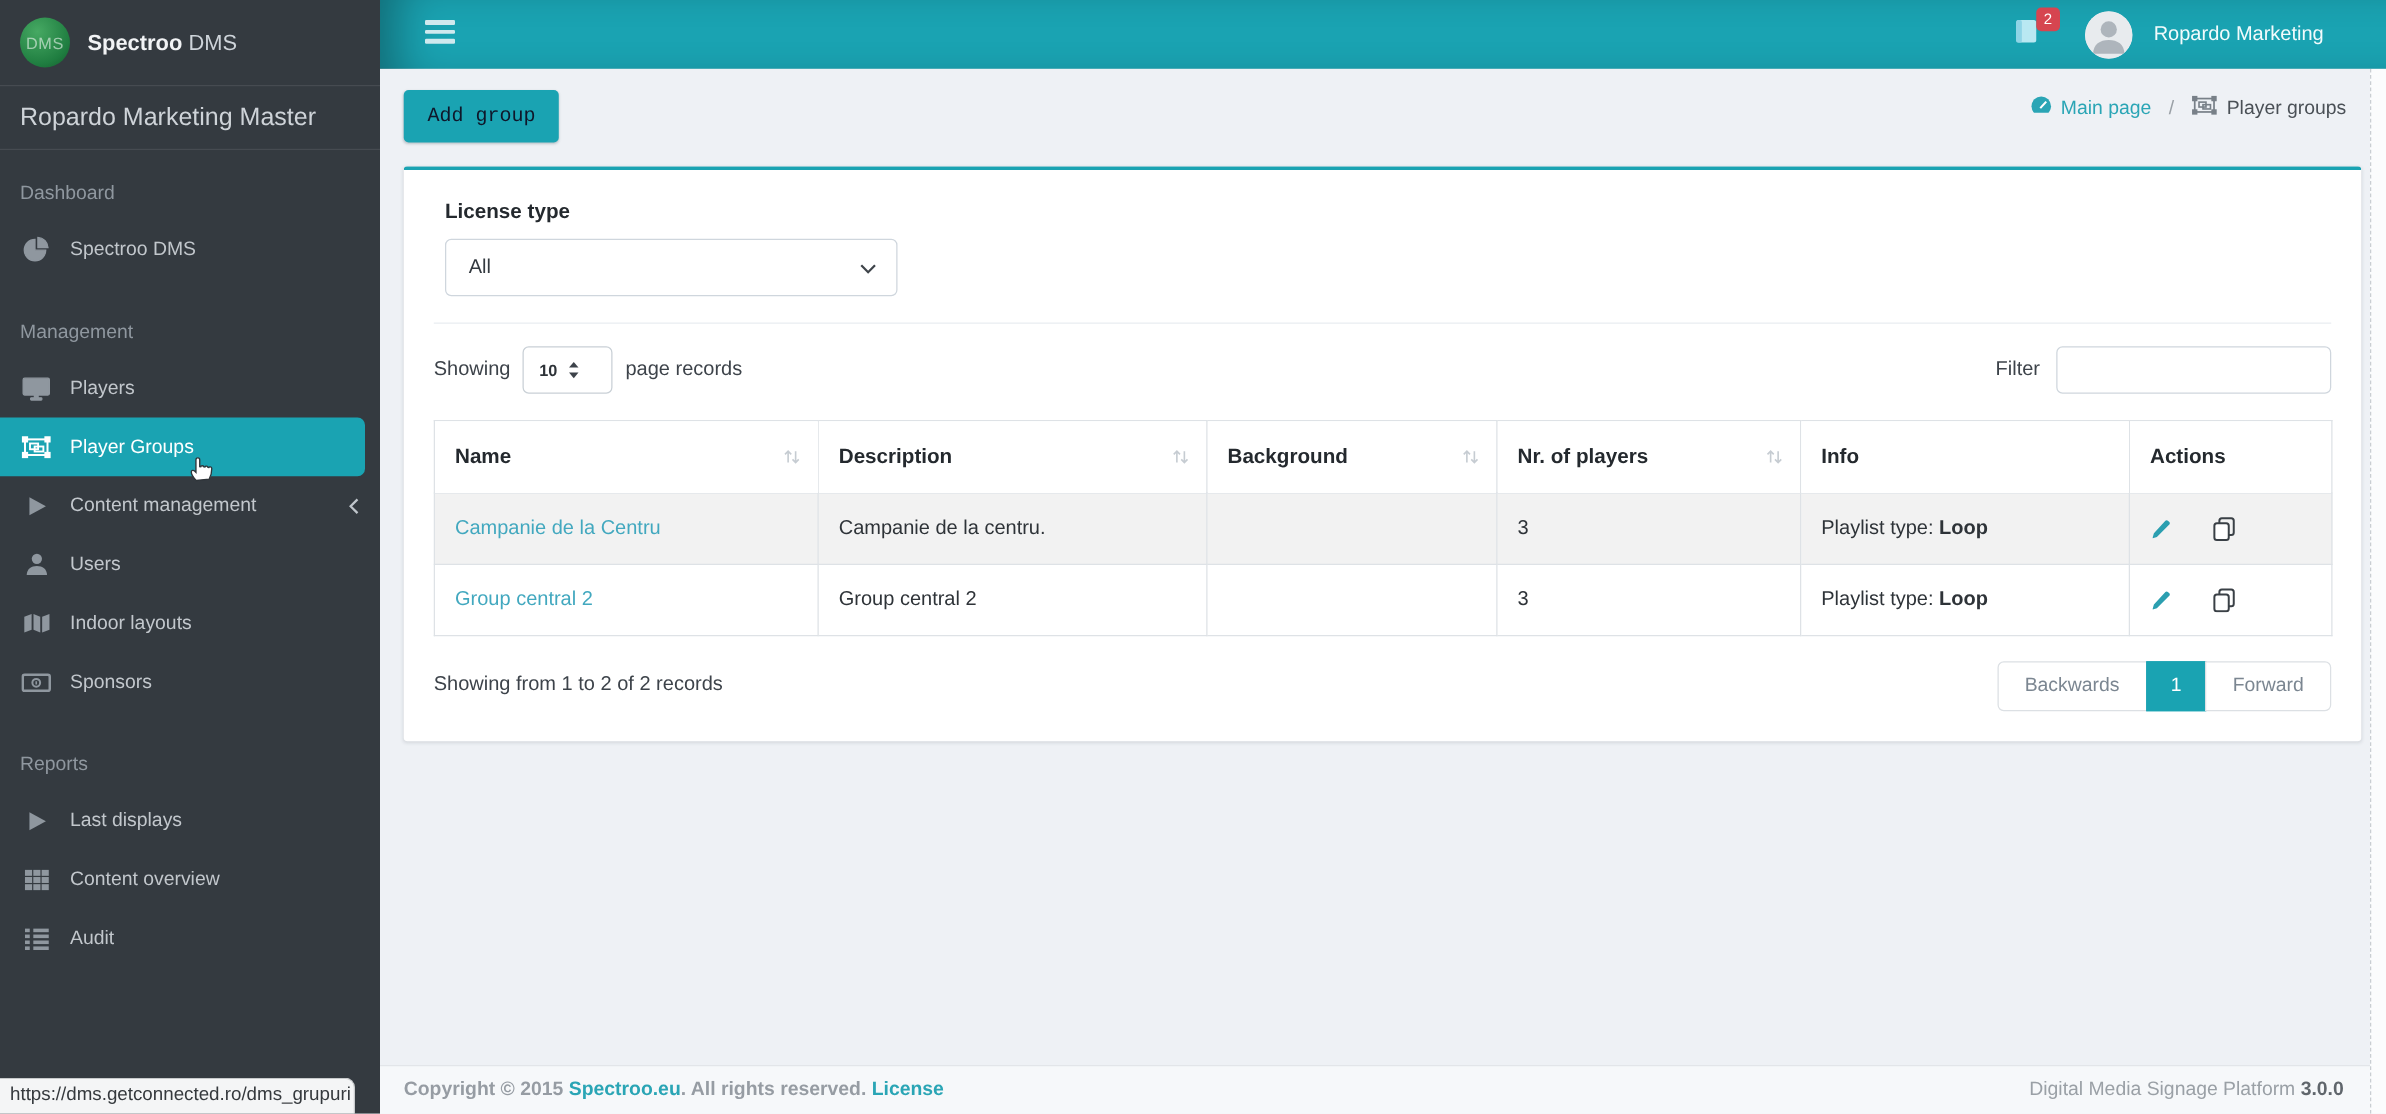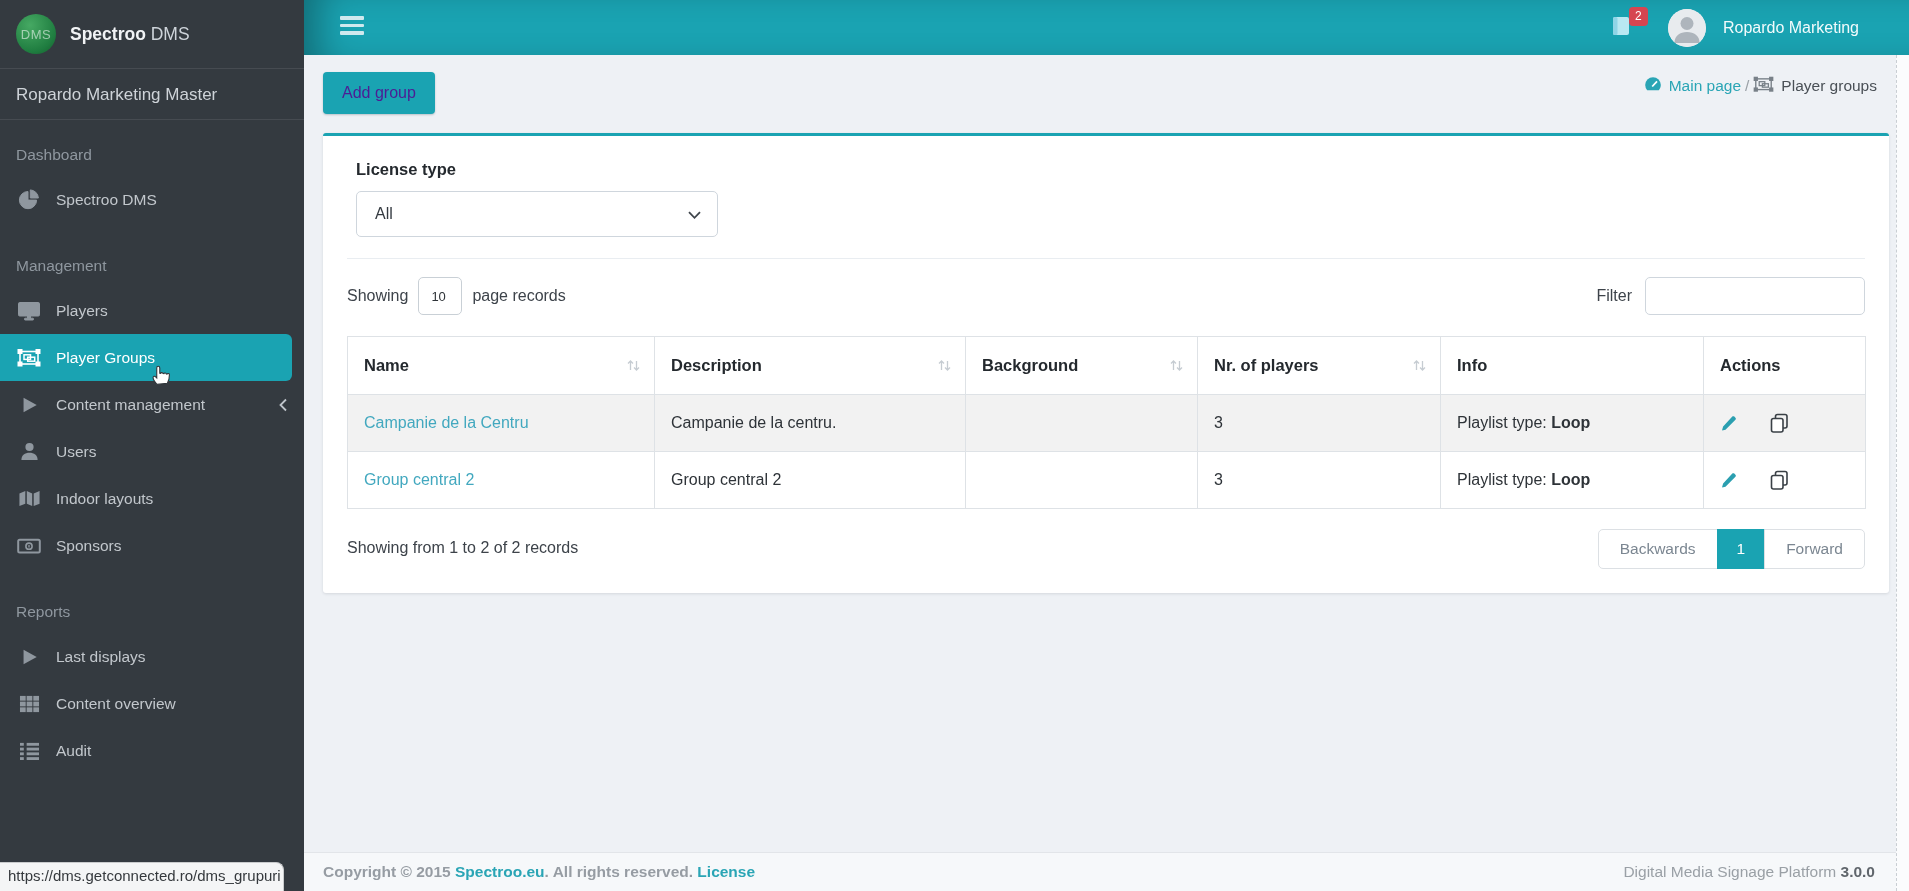--- a/index.html
+++ b/index.html
@@ -6,21 +6,21 @@
   html,body { width:1909px; height:891px; overflow:hidden; }
   body { font-family:"Liberation Sans","DejaVu Sans",sans-serif; font-size:16px; color:#2e3338; }
   .app { position:relative; width:1909px; height:891px; background:#eef1f5; }
 
   
   .sidebar { position:absolute; left:0; top:0; width:304px; height:891px; background:#343a40; color:#c2c7cc; z-index:2; }
   .brand { height:69px; display:flex; align-items:center; padding:0 16px; border-bottom:1px solid rgba(255,255,255,.09); }
   .logo { width:40px; height:40px; border-radius:50%; background:radial-gradient(circle at 35% 28%, #46a963, #1f7d40 68%, #155a2c); display:flex; align-items:center; justify-content:center; font-size:13px; color:rgba(255,255,255,.55); letter-spacing:.5px; margin-right:14px; flex:none; }
   .brand-text { font-size:17.5px; color:#ced4da; white-space:nowrap; }
   .brand-text b { color:#f1f3f5; font-weight:700; }
-  .workspace { height:51px; line-height:51px; padding:0 16px; font-size:17px; color:#ced3d8; border-bottom:1px solid rgba(255,255,255,.09); }
+  .workspace { height:51px; line-height:51px; padding:0 16px; font-size:20px; color:#ced3d8; border-bottom:1px solid rgba(255,255,255,.09); }
   .menu { list-style:none; padding-top:0; }
   .sec { padding:34px 16px 12px; font-size:15.5px; color:#8f979f; }
   .sec.first { padding-top:26px; }
   .item { display:flex; align-items:center; height:47px; padding:0 16px; font-size:15.5px; color:#c2c7cc; cursor:pointer; position:relative; }
   .item .mi { width:26px; margin-right:14px; display:flex; justify-content:center; align-items:center; flex:none; }
   .item .mi svg { fill:#8f979f; stroke:#8f979f; }
   .item .mi svg .nofill { fill:none; }
   .item.active { background:#1aa3b2; color:#fff; margin-right:12px; border-radius:0 6px 6px 0; }
   .item.active .mi svg { fill:#fff; stroke:#fff; }
   .item .chev { margin-left:auto; display:flex; }
@@ -30,35 +30,35 @@
   .topbar { position:absolute; left:304px; top:0; width:1605px; height:55px; background:#1aa3b2; box-shadow:inset 30px 0 36px -16px rgba(0,0,0,.33); z-index:1; }
   .hamburger { position:absolute; left:36px; top:16px; width:24px; cursor:pointer; }
   .hamburger i { display:block; height:3.5px; background:#cfe9ee; border-radius:1px; margin-bottom:4px; }
   .tb-right { position:absolute; right:50px; top:0; height:55px; display:flex; align-items:center; }
   .notif { position:relative; margin-right:34px; cursor:pointer; }
   .badge { position:absolute; top:-7px; right:-14px; min-width:19px; height:19px; background:#d64550; color:#fff; font-size:12px; line-height:19px; text-align:center; border-radius:4px; padding:0 4px; }
   .avatar { width:38px; height:38px; border-radius:50%; background:#e8ebee; overflow:hidden; margin-right:17px; flex:none; }
   .tb-user { color:#f2fbfc; font-size:16px; }
 
   
-  .btn-add { position:absolute; left:323px; top:72px; height:42px; padding:0 19px; background:#1aa3b2; color:#4c1d95; font-size:16px; font-family:Liberation Sans, sans-serif; border:none; border-radius:4px; cursor:pointer; box-shadow:0 1px 2px rgba(30,60,70,.25); z-index:1; }
-  .breadcrumb { position:absolute; top:75px; right:32px; display:flex; align-items:center; gap:2px; font-size:15.5px; z-index:1;text-align:right; }
+  .btn-add { position:absolute; left:323px; top:72px; height:42px; padding:0 19px; background:#1aa3b2; color:#0f172a; font-size:16px; font-family:Liberation Mono, monospace; border:none; border-radius:4px; cursor:pointer; box-shadow:0 1px 2px rgba(30,60,70,.25); z-index:1; }
+  .breadcrumb { position:absolute; top:75px; right:32px; display:flex; align-items:center; gap:12px; font-size:15.5px; z-index:1;text-align:right; }
   .bc-link { color:#2aa5b5; text-decoration:none; display:flex; align-items:center; gap:7px; cursor:pointer; }
   .bc-sep { color:#9aa0a6; padding:0 2px; }
   .bc-cur { color:#4a5056; display:flex; align-items:center; gap:7px; }
 
   
   .card { position:absolute; left:323px; top:133px; width:1566px; height:460px; background:#fff; border-top:3px solid #1aa3b2; border-radius:3px; box-shadow:0 1px 3px rgba(40,50,60,.13); z-index:1; }
   .pl-label { position:absolute; left:33px; top:24px; font-size:16.5px; font-weight:700; color:#24292e; }
   .pl-select { position:absolute; left:33px; top:55px; width:362px; height:46px; border:1px solid #cfd6dd; border-radius:5px; display:flex; align-items:center; padding:0 18px; color:#343a40; cursor:pointer; background:#fff; }
   .pl-select svg { position:absolute; right:16px; top:19px; }
   .card-hr { position:absolute; left:24px; right:24px; top:122px; border-top:1px solid #e9edf1; }
   .controls { position:absolute; left:24px; right:24px; top:140px; height:40px; }
   .ctrl-left { position:absolute; left:0; top:0; height:40px; display:flex; align-items:center; gap:10px; color:#3d434a; }
-  .sizer { width:44px; height:38px; border:1px solid #c9d0d6; border-radius:5px; display:flex; align-items:center; padding:0 8px 0 12px; gap:8px; background:#fff; cursor:pointer; }
+  .sizer { width:72px; height:38px; border:1px solid #c9d0d6; border-radius:5px; display:flex; align-items:center; padding:0 8px 0 12px; gap:8px; background:#fff; cursor:pointer;font-weight:bold; }
   .sizer span { font-size:13px; color:#2e3338; }
   .ctrl-right { position:absolute; right:0; top:0; height:40px; display:flex; align-items:center; gap:13px; color:#3d434a; }
   .filter-input { width:220px; height:38px; border:1px solid #cfd6dd; border-radius:5px; padding:0 10px; font-size:15px; font-family:inherit; color:#2e3338; }
 
   
   table.grid { position:absolute; left:24px; top:200px; width:1518px; border-collapse:collapse; table-layout:fixed; }
   .grid th, .grid td { border:1px solid #dee2e6; padding:0 16px; text-align:left; vertical-align:middle; }
   .grid th { height:58px; font-size:16.5px; font-weight:700; color:#24292e; position:relative; background:#fff; }
   .grid td { height:57px; font-size:16px; color:#2e3338; }
   .grid tr.odd td { background:#f2f2f2; }

